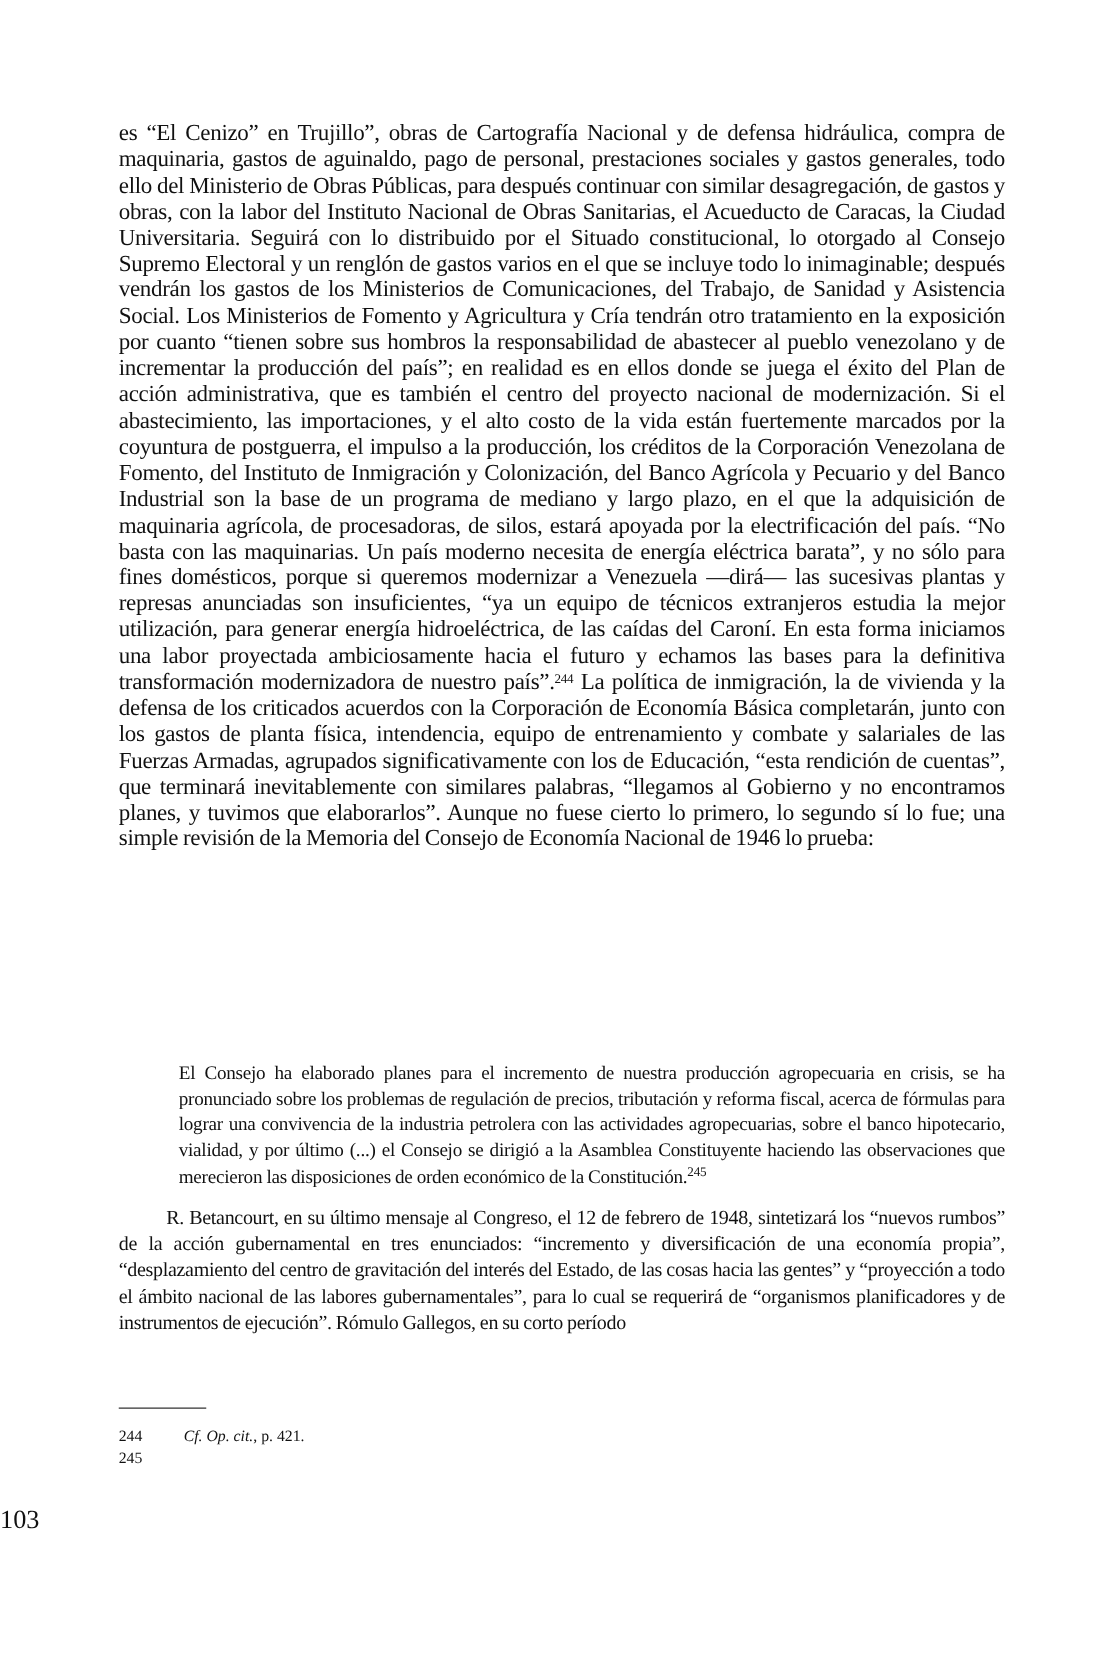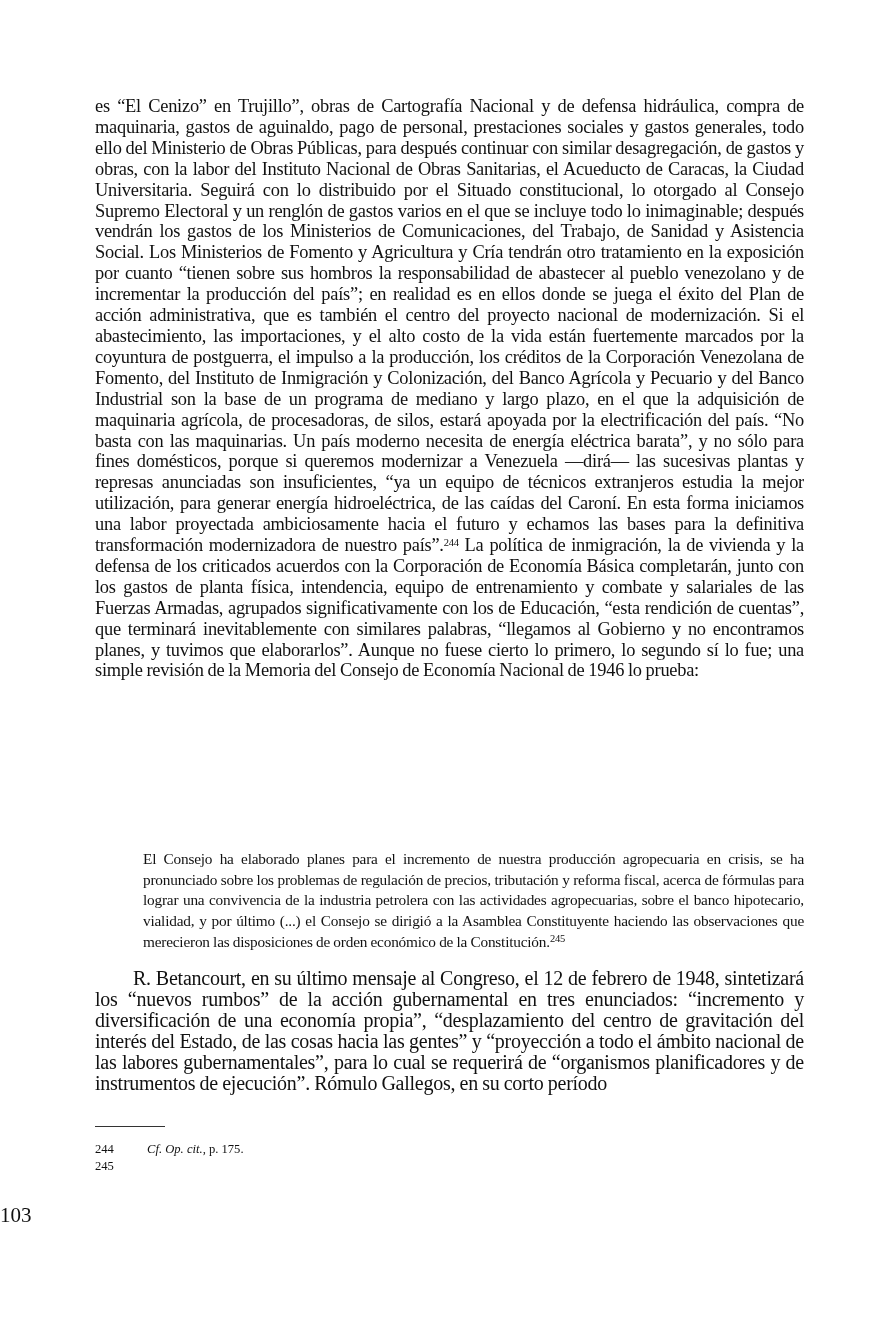--- a/index.html
+++ b/index.html
@@ -16,21 +16,21 @@
   }
   .body-text p { margin: 0; }
   .indent { text-indent: 38px; }
   .quote {
     position: absolute; left: 143px; top: 808px; width: 661px;
     font-size: 15.3px; line-height: 20.7px;
     text-align: justify; letter-spacing: -0.2px; word-spacing: -0.3px; margin-top: 41px;
   }
   .para2 {
     position: absolute; left: 95px; top: 948px; width: 709px;
-    font-size: 20px; line-height: 21.1px;
+    font-size: 16px; line-height: 21.1px;
     text-align: justify; letter-spacing: -0.25px; word-spacing: -0.5px;
   }
   sup.fn { font-size: 10.5px; vertical-align: 5px; line-height: 0; }
   .rule {
     position: absolute; left: 95px; top: 1126px; width: 70px; height: 0;
     border-top: 1px solid #333;
   }
   .footnotes {
     position: absolute; left: 95px; top: 1141px; width: 720px;
     font-size: 12.6px; line-height: 16.5px;
@@ -60,21 +60,21 @@
 
   <div class="para2">
     <p class="indent">R. Betancourt, en su último mensaje al Congreso, el 12 de febrero de 1948, sintetizará los “nuevos rumbos” de la acción gubernamental en tres enunciados: “incremento y diversificación de una economía propia”, “desplazamiento del centro de gravitación del interés del Estado, de las cosas hacia las gentes” y “proyección a todo el ámbito nacional de las labores gubernamentales”, para lo cual se requerirá de “organismos planificadores y de instrumentos de ejecución”. Rómulo Gallegos, en su corto período</p>
   </div>
 
   <div class="rule"></div>
 
   <div class="footnotes">
     <div class="fn-row">
       <span class="fn-num">244</span>
-      <span class="fn-text"><em>Cf. Op. cit.</em><span>, p. 175.</span></span>
+      <span class="fn-text"><em>Cf. Op. cit.</em><span>, p. 421.</span></span>
     </div>
     <div class="fn-row">
       <span class="fn-num">245</span>
     </div>
   </div>
 
   <div class="page-number">103</div>
 
 </div>
 

